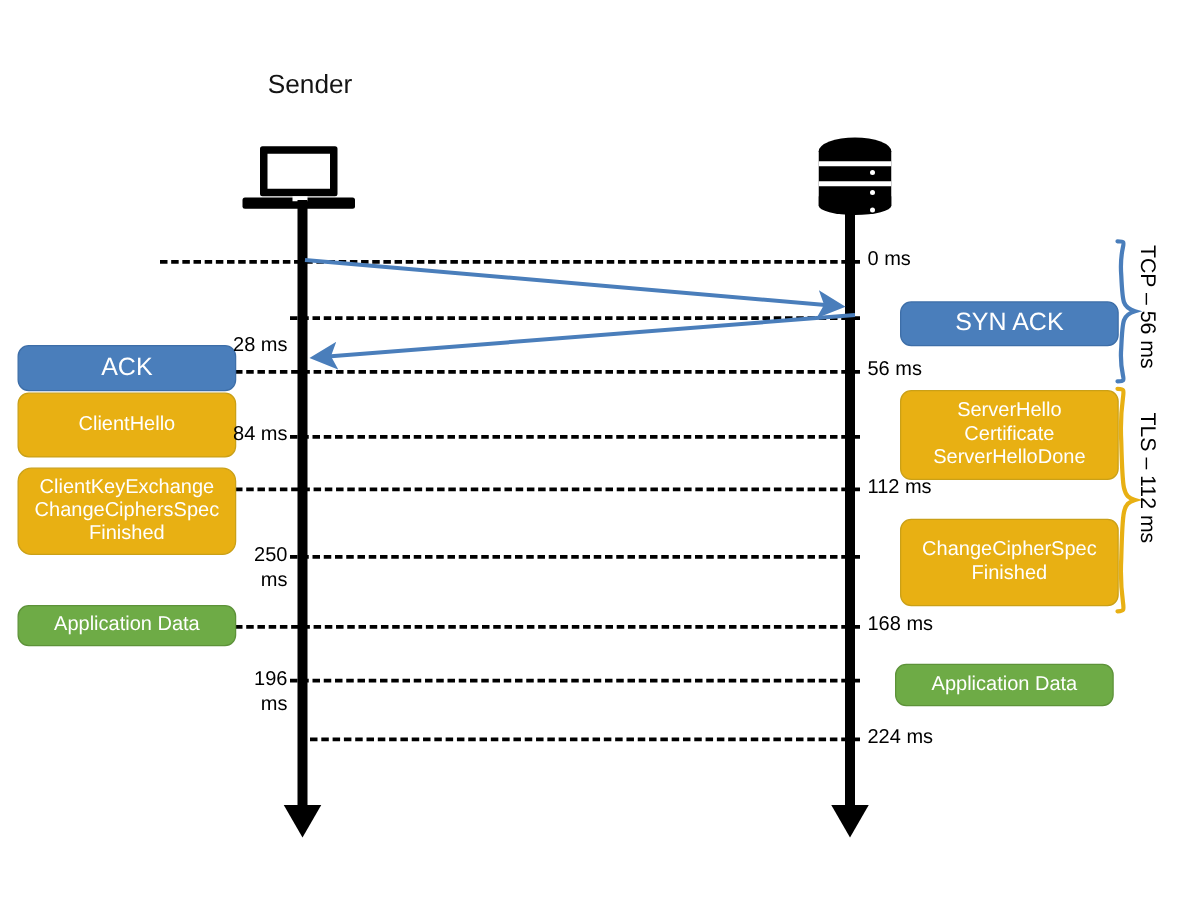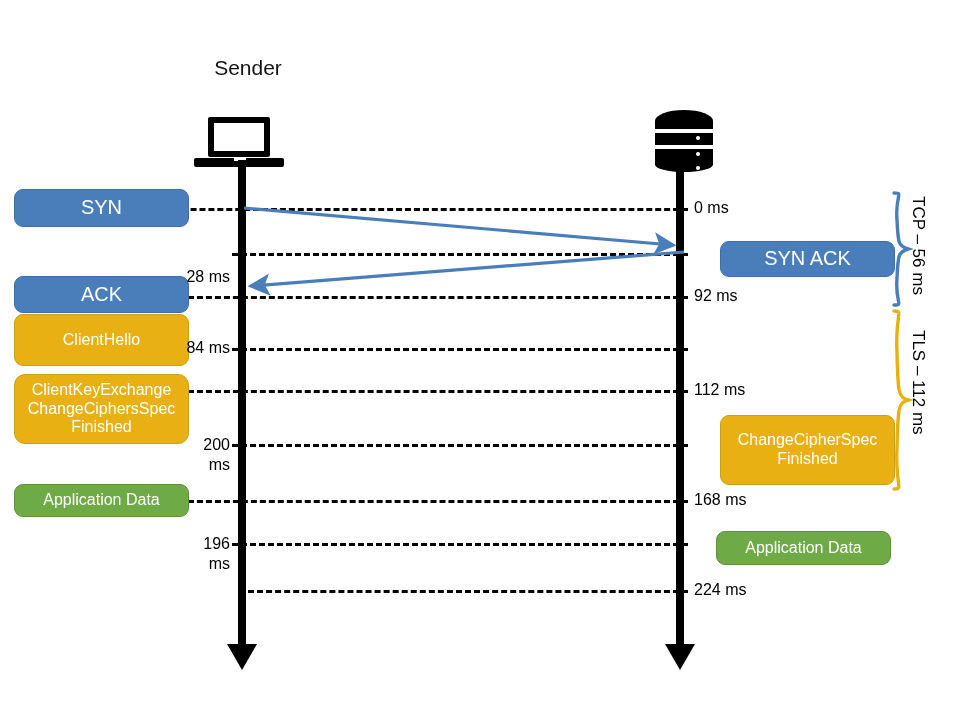--- a/index.html
+++ b/index.html
@@ -226,23 +226,20 @@
         <path d="M0,0 L7,3.5 L0,7 L1.6,3.5 Z" fill="#4A7EBB"></path>
       </marker>
       <marker id="ah-left" markerWidth="7" markerHeight="7" refX="5.6" refY="3.5" orient="auto">
         <path d="M0,0 L7,3.5 L0,7 L1.6,3.5 Z" fill="#4A7EBB"></path>
       </marker>
     </defs>
     <line x1="244" y1="208" x2="672" y2="245" stroke="#4A7EBB" stroke-width="3.2" marker-end="url(#ah-right)"></line>
     <line x1="684" y1="252" x2="252" y2="286" stroke="#4A7EBB" stroke-width="3.2" marker-end="url(#ah-left)"></line>
   </svg>
 
-  <div class="msgbox blue" style="left:14px; top:189px; width:175px; height:38px; font-size:20px;">
-    <span class="line">SYN</span>
-  </div>
 
   <div class="msgbox blue" style="left:14px; top:276px; width:175px; height:37px; font-size:20px;">
     <span class="line">ACK</span>
   </div>
 
   <div class="msgbox gold" style="left:14px; top:314px; width:175px; height:52px; font-size:16px;">
     <span class="line">ClientHello</span>
   </div>
 
   <div class="msgbox gold" style="left:14px; top:374px; width:175px; height:70px; font-size:16px;border-radius:11px;">
@@ -252,37 +249,42 @@
   </div>
 
   <div class="msgbox green" style="left:14px; top:484px; width:175px; height:33px; font-size:16px;">
     <span class="line">Application Data</span>
   </div>
 
   <div class="msgbox blue" style="left:720px; top:241px; width:175px; height:36px; font-size:20px;">
     <span class="line">SYN ACK</span>
   </div>
 
+  <div class="msgbox gold" style="left:720px; top:312px; width:175px; height:72px; font-size:16px;">
+    <span class="line">ServerHello</span>
+    <span class="line">Certificate</span>
+    <span class="line">ServerHelloDone</span>
+  </div>
 
   <div class="msgbox gold" style="left:720px; top:415px; width:175px; height:70px; font-size:16px;">
     <span class="line">ChangeCipherSpec</span>
     <span class="line">Finished</span>
   </div>
 
   <div class="msgbox green" style="left:716px; top:531px; width:175px; height:34px; font-size:16px;">
     <span class="line">Application Data</span>
   </div>
 
   <div class="tlabel right-align" style="left:130px; top:236px; width:100px;margin-top:32px;">28 ms</div>
   <div class="tlabel right-align" style="left:130px; top:339px; width:100px;">84 ms</div>
-  <div class="tlabel right-align wrap" style="left:180px; top:435px; width:50px;">200 ms</div>
+  <div class="tlabel right-align wrap" style="left:180px; top:435px; width:50px;">250 ms</div>
   <div class="tlabel right-align wrap" style="left:180px; top:534px; width:50px;">196 ms</div>
 
   <div class="tlabel" style="left:694px; top:199px;">0 ms</div>
-  <div class="tlabel" style="left:694px; top:287px;">92 ms</div>
+  <div class="tlabel" style="left:694px; top:287px;">56 ms</div>
   <div class="tlabel" style="left:694px; top:381px;">112 ms</div>
   <div class="tlabel" style="left:694px; top:491px;">168 ms</div>
   <div class="tlabel" style="left:694px; top:581px;">224 ms</div>
 
   <svg class="brace" style="left:892px; top:190px;" width="28" height="118">
     <path d="M2,3 C12,3 3,5 5,30 C6,52 6,56 16,59 C6,62 6,66 5,88 C3,113 12,115 2,115" fill="none" stroke="#4A7EBB" stroke-width="3.4" stroke-linecap="round"></path>
   </svg>
   <div class="brace-label" style="left:928px; top:196px;">TCP – 56 ms</div>
 
   <svg class="brace" style="left:892px; top:308px;" width="28" height="186">

